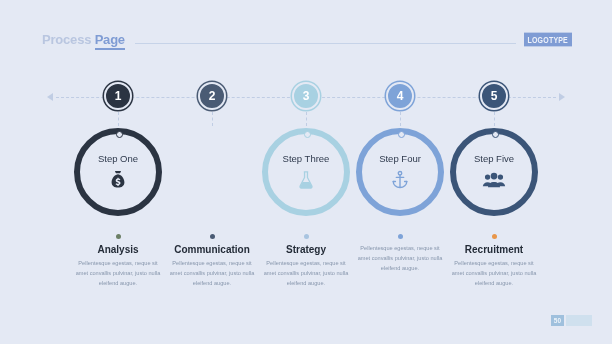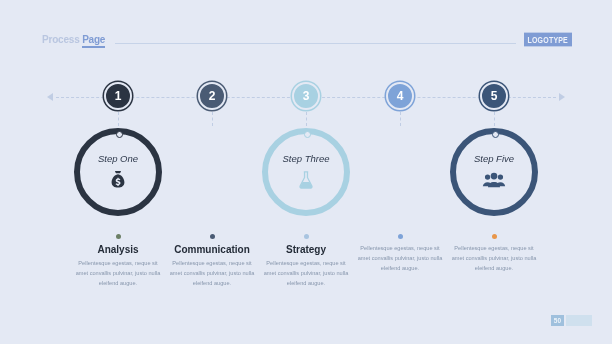--- a/index.html
+++ b/index.html
@@ -19,21 +19,21 @@
   .header {
     position: absolute;
     left: 0; top: 28px;
     width: 612px;
     height: 22px;
     display: flex;
     align-items: center;
   }
   .title {
     margin-left: 42px;
-    font-size: 10px;
+    font-size: 13px;
     font-weight: bold;
     letter-spacing: -0.2px;
     white-space: nowrap;
   }
   .title .w1 { color: #b9c6e0; }
   .title .w2 {
     color: #7f9cd4;
     border-bottom: 2px solid #7f9cd4;
     padding-bottom: 1px;
   }
@@ -130,21 +130,20 @@
     width: 5px; height: 5px;
     border-radius: 50%;
     background: #e4e9f4;
     border: 1px solid currentColor;
   }
   .ring-label {
     font-size: 9.5px;
     color: #2f3a4d;
     margin-bottom: 5px;
     white-space: nowrap;
-    font-style: italic;
   }
   .ring-icon { line-height: 0; }
 
   
   .blocks {
     position: absolute;
     left: 0; top: 234px;
     width: 612px;
     height: 70px;
   }
@@ -256,20 +255,33 @@
     <div class="ring-nub"></div>
     <div class="ring-label">Step Three</div>
     <div class="ring-icon">
       <svg width="22" height="22" viewBox="0 0 24 24" fill="none" stroke="#a8d1e2" stroke-width="1.4" stroke-linejoin="round">
         <path d="M9.6 3.2h4.8M10.4 3.2v6L5.6 18.6c-.5 1 .2 2.2 1.3 2.2h10.2c1.1 0 1.8-1.2 1.3-2.2l-4.8-9.4v-6"></path>
         <path d="M8.2 14.2h7.6l2.6 4.9c.4.8-.1 1.7-1 1.7H6.6c-.9 0-1.4-.9-1-1.7z" fill="#a8d1e2" stroke="none"></path>
       </svg>
     </div>
   </div>
 
+  <div class="ring" style="left:356px;color:#7ea3d8;">
+    <div class="ring-nub"></div>
+    <div class="ring-label">Step Four</div>
+    <div class="ring-icon">
+      <svg width="22" height="22" viewBox="0 0 24 24" fill="none" stroke="#7ea3d8" stroke-width="1.5" stroke-linecap="round">
+        <circle cx="12" cy="4.6" r="1.9"></circle>
+        <path d="M12 6.6v13.2"></path>
+        <path d="M8 9.2h8"></path>
+        <path d="M4.6 13.6c0 3.9 3.3 6.6 7.4 6.6s7.4-2.7 7.4-6.6"></path>
+        <path d="M4.6 13.6h2.4M19.4 13.6H17"></path>
+      </svg>
+    </div>
+  </div>
 
   <div class="ring" style="left:450px;color:#3b5578;">
     <div class="ring-nub"></div>
     <div class="ring-label">Step Five</div>
     <div class="ring-icon">
       <svg width="24" height="22" viewBox="0 0 28 24" fill="#3b5578">
         <circle cx="6.5" cy="8.6" r="3.1"></circle>
         <path d="M1 19.4c0-3 2.5-4.9 5.5-4.9s5.5 1.9 5.5 4.9z"></path>
         <circle cx="21.5" cy="8.6" r="3.1"></circle>
         <path d="M16 19.4c0-3 2.5-4.9 5.5-4.9s5.5 1.9 5.5 4.9z"></path>
@@ -300,20 +312,21 @@
     <div class="block-body">Pellentesque egestas, neque sit amet convallis pulvinar, justo nulla eleifend augue.</div>
   </div>
 
   <div class="block" style="left:345px;">
     <div class="block-dot" style="background:#7ea3d8;"></div>
     <div class="block-body">Pellentesque egestas, neque sit amet convallis pulvinar, justo nulla eleifend augue.</div>
   </div>
 
   <div class="block" style="left:439px;">
     <div class="block-dot" style="background:#e8964a;"></div>
+    <div class="block-title">Recruitment</div>
     <div class="block-body">Pellentesque egestas, neque sit amet convallis pulvinar, justo nulla eleifend augue.</div>
   </div>
 </div>
 
 <div class="pagenum-wrap">
   <div class="pagenum">50</div>
   <div class="pagebar"></div>
 </div>
 
 </body></html>

